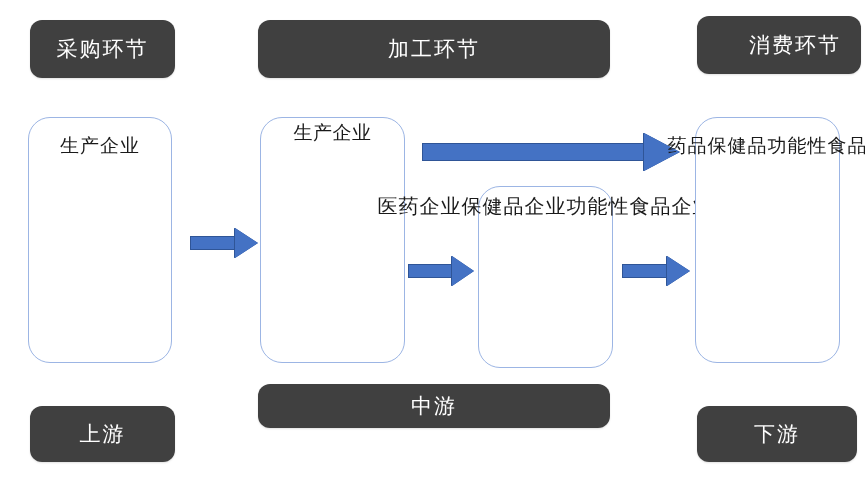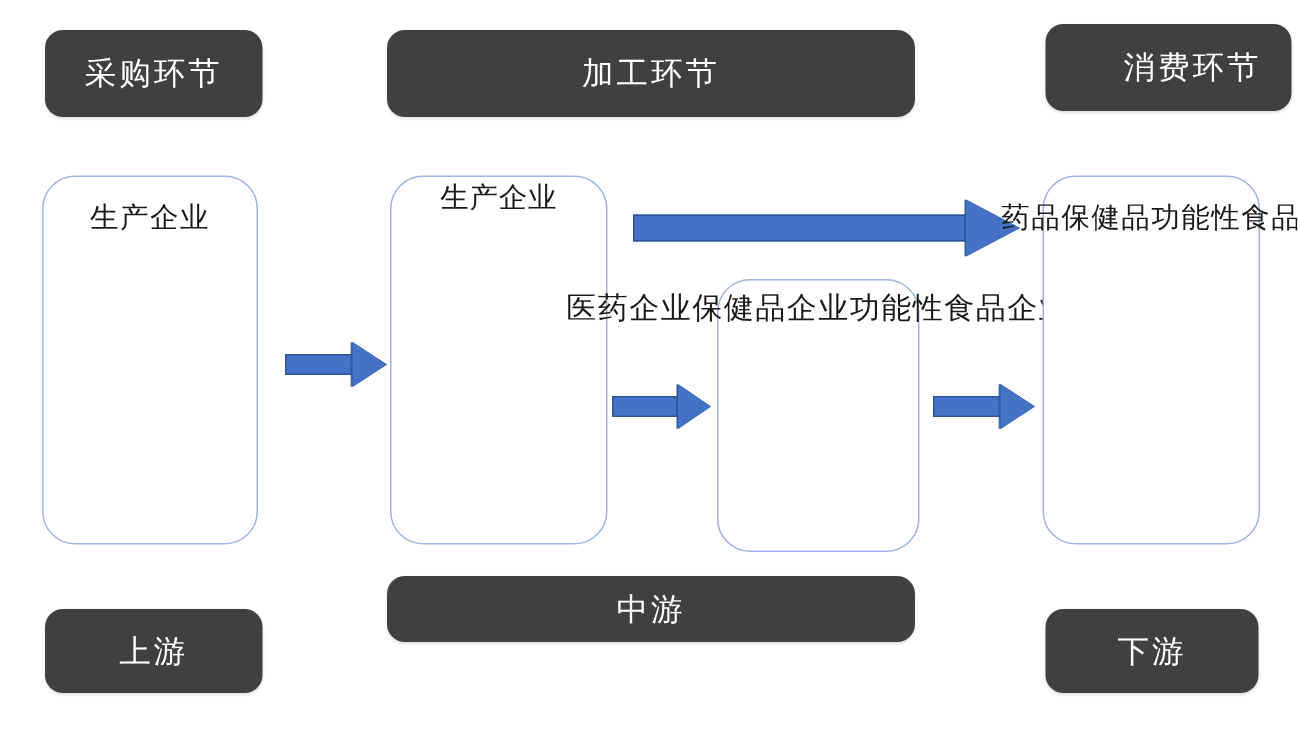--- a/index.html
+++ b/index.html
@@ -132,17 +132,17 @@
   </div>
 
   <div class="banner" style="left:30px; top:406px; width:145px; height:56px;">
     <span>上游</span>
   </div>
 
   <div class="banner" style="left:258px; top:384px; width:352px; height:44px;">
     <span>中游</span>
   </div>
 
-  <div class="banner" style="left:697px; top:406px; width:142px; height:56px;">
+  <div class="banner" style="left:697px; top:406px; width:160px; height:56px;">
     <span>下游</span>
   </div>
 
 </div>
 
 </body></html>

